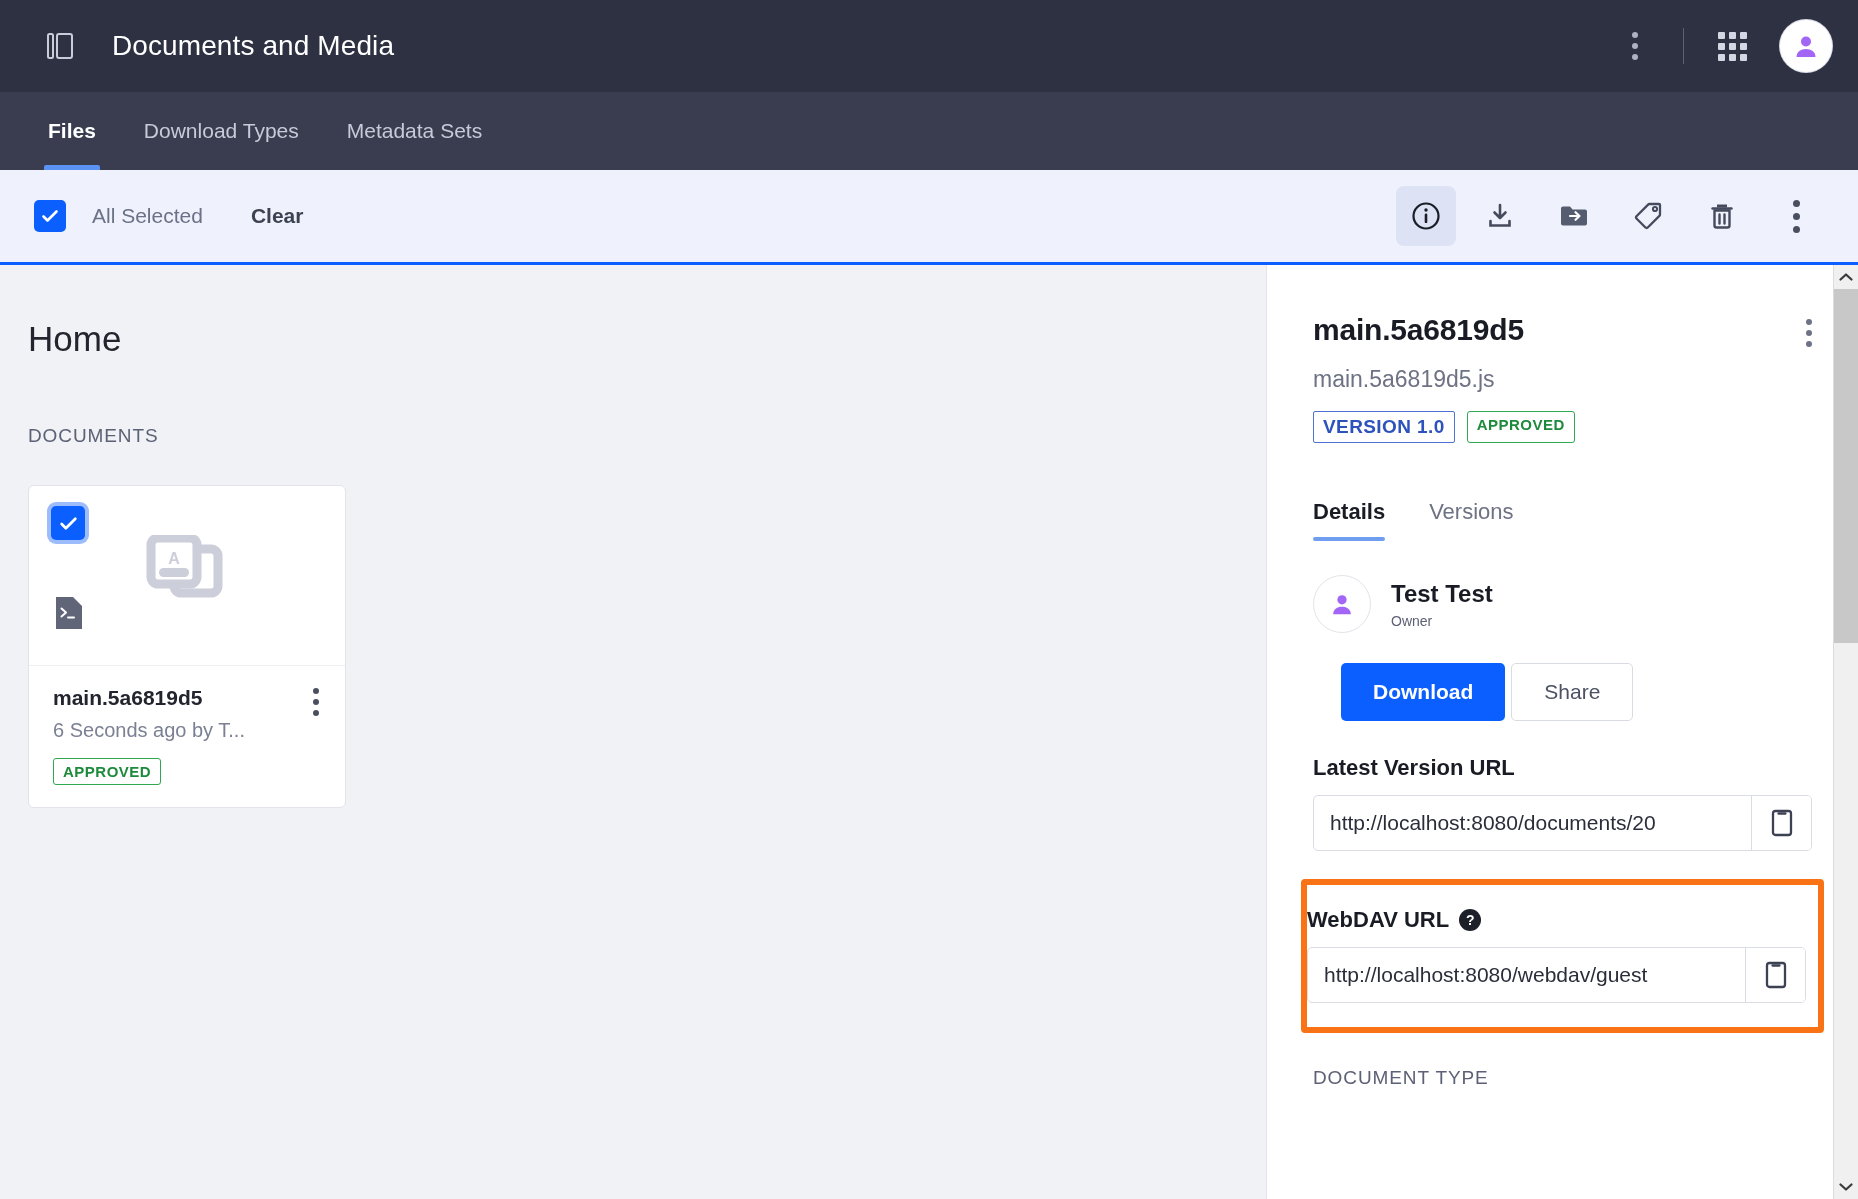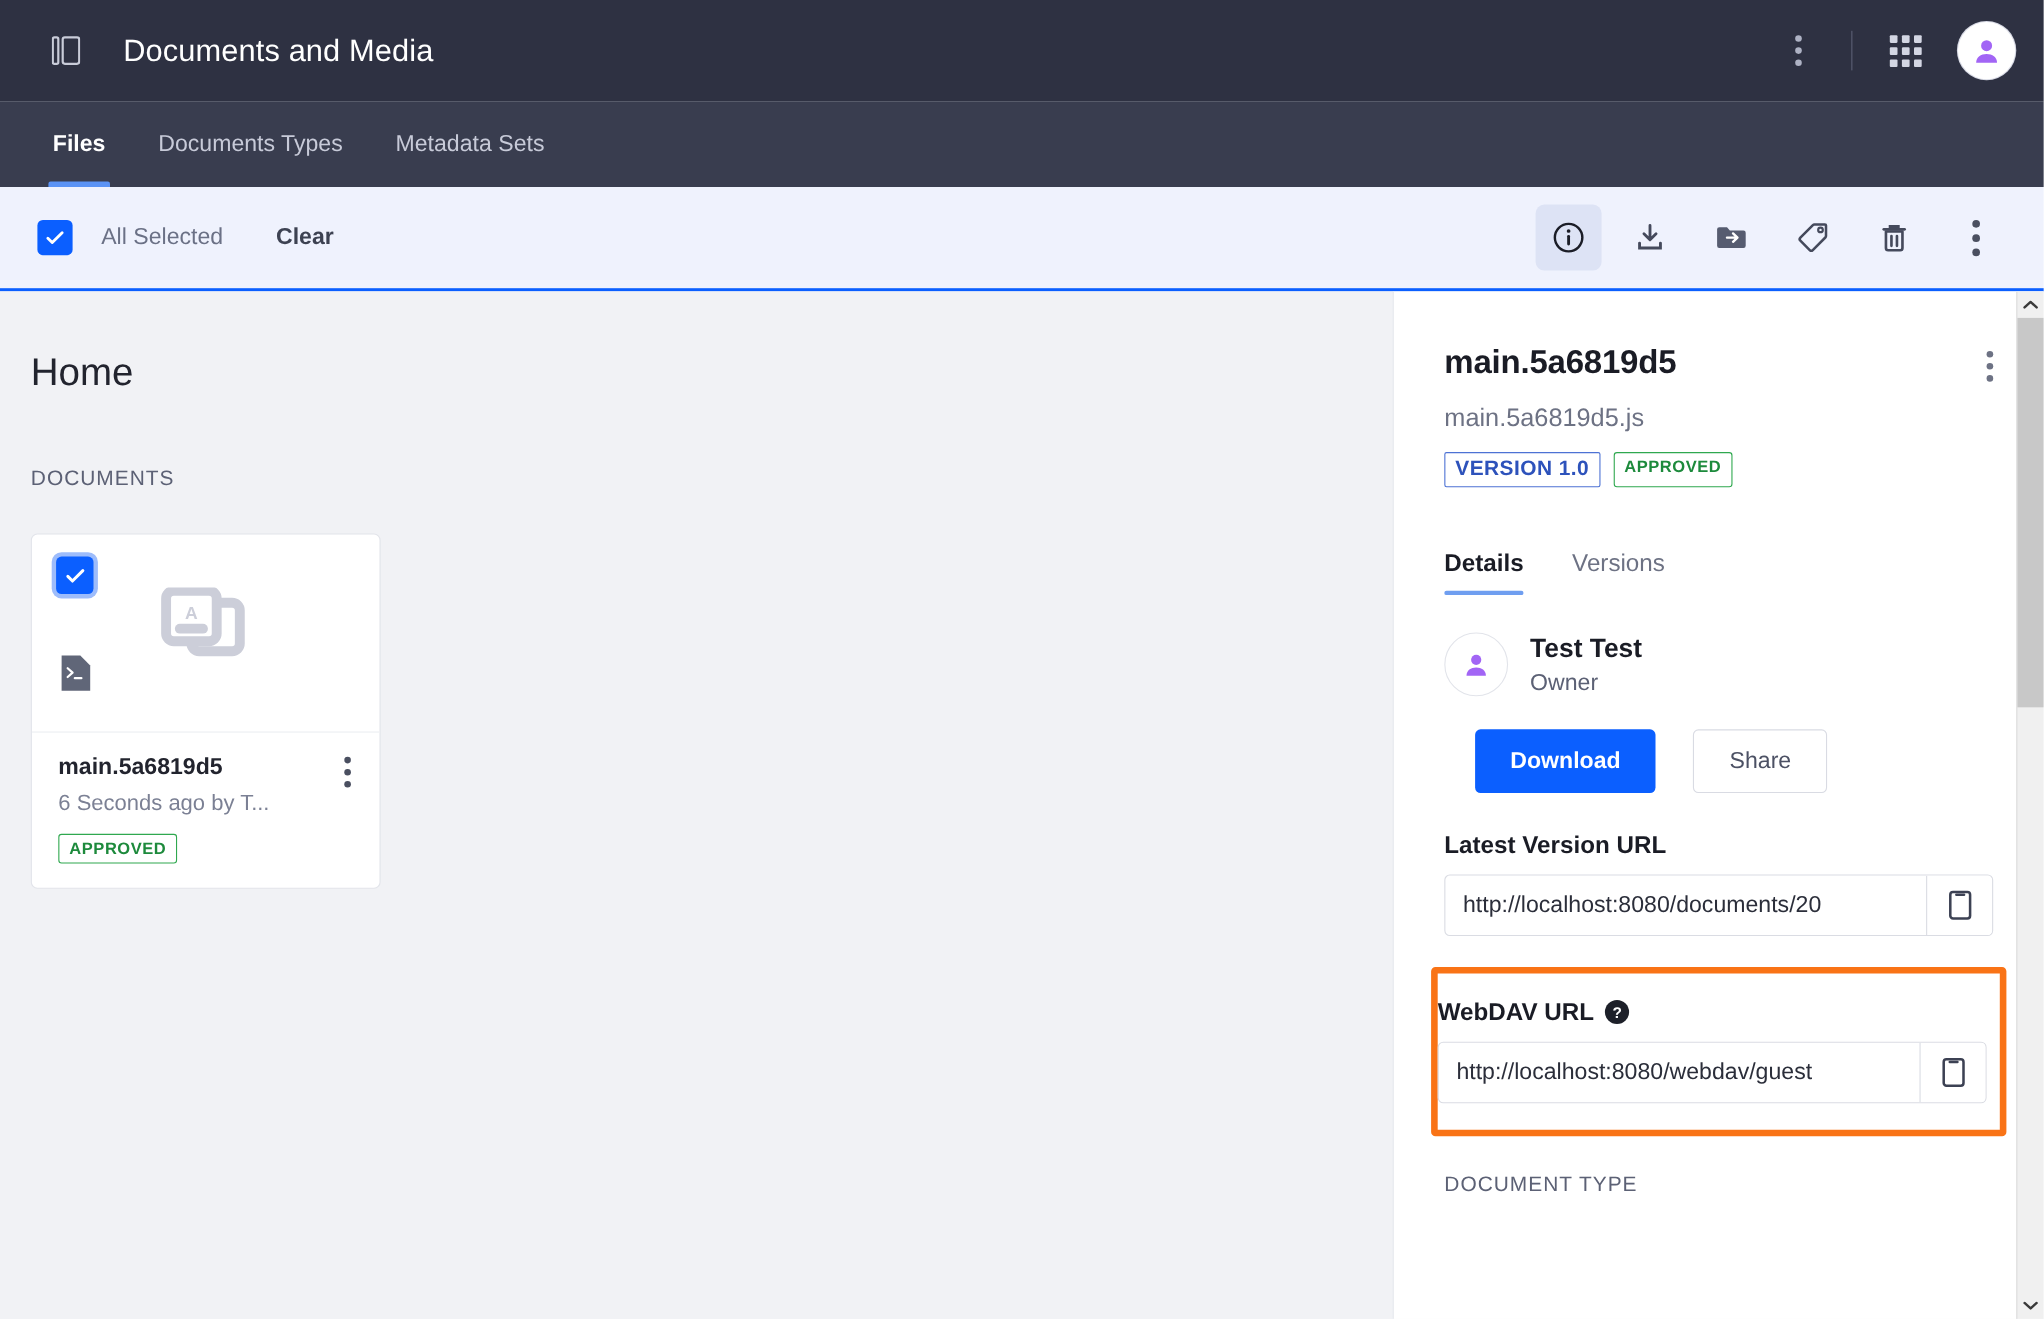--- a/index.html
+++ b/index.html
@@ -222,22 +222,22 @@
     height: 4px; background: #6f9ef0; border-radius: 2px;
   }
   .owner-row { margin-top: 34px; display: flex; align-items: center; gap: 20px; }
   .owner-avatar {
     width: 58px; height: 58px; border-radius: 50%;
     background: #ffffff; border: 1px solid #e2e4ea;
     display: flex; align-items: center; justify-content: center;
     flex: none;
   }
   .owner-name { font-size: 24px; font-weight: bold; color: #1a1c25; }
-  .owner-role { margin-top: 5px; font-size: 21px; color: #5c6175; }
-  .btn-row { margin-top: 30px; display: flex; gap: 34px; padding-left: 28px; }
+  .owner-role { margin-top: 5px; font-size: 14px; color: #5c6175; }
+  .btn-row { margin-top: 30px; display: flex; gap: 6px; padding-left: 28px; }
   .btn-primary {
     background: #0b5fff; color: #ffffff;
     border: none; border-radius: 5px;
     font-size: 21px; font-weight: bold;
     padding: 16px 32px; cursor: pointer;
     font-family: "Liberation Sans", sans-serif;
   }
   .btn-secondary {
     background: #ffffff; color: #4c5164;
     border: 1px solid #d9dbe3; border-radius: 5px;
@@ -354,21 +354,21 @@
       </svg>
     </div>
   </div>
 </div>
 
 <div class="nav-bar">
   <div class="nav-tab active">
     <span>Files</span>
   </div>
   <div class="nav-tab">
-    <span>Documents Types</span>
+    <span>Download Types</span>
   </div>
   <div class="nav-tab">
     <span>Metadata Sets</span>
   </div>
 </div>
 
 <div class="sel-toolbar">
   <div class="sel-left">
     <div class="chk-blue">
       <svg width="20" height="20" viewBox="0 0 20 20" aria-hidden="true">

